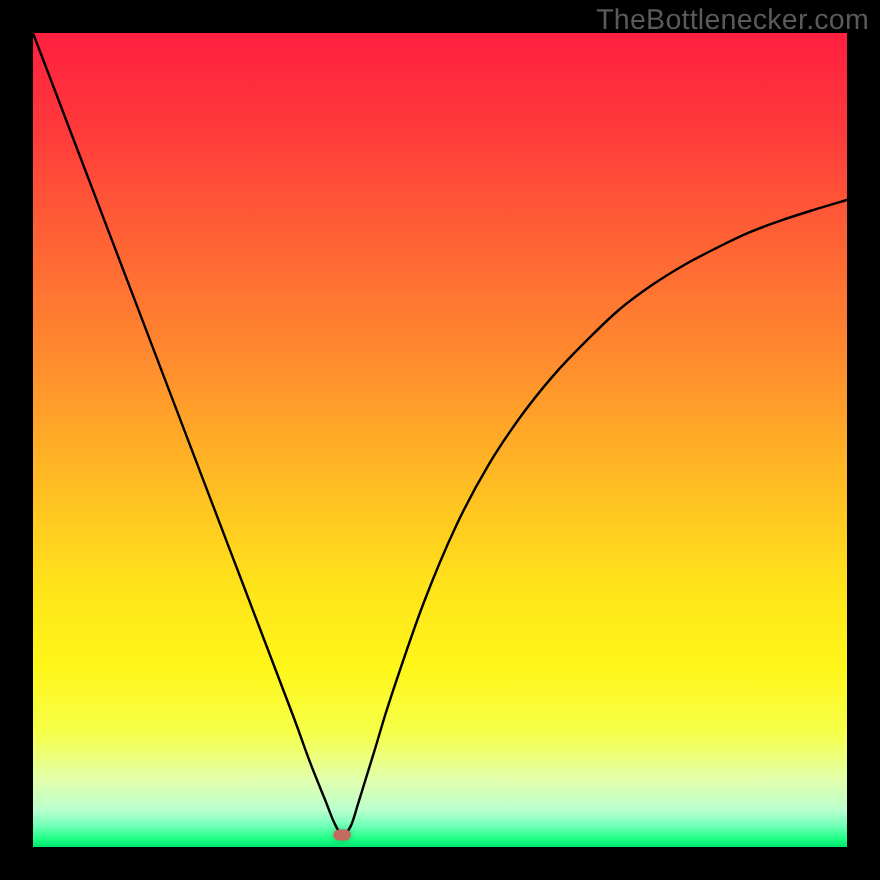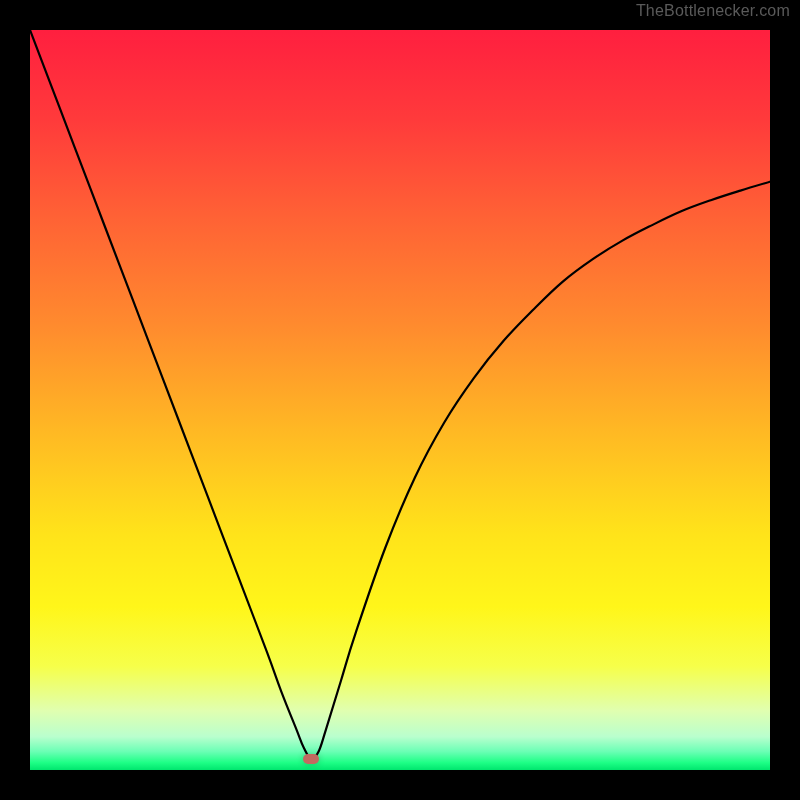--- a/index.html
+++ b/index.html
@@ -15,21 +15,21 @@
     position: relative;
     width: 800px;
     height: 800px;
     background: #000;
   }
   .watermark {
     position: absolute;
     top: 2px;
     right: 10px;
     color: #5a5a5a;
-    font-size: 16px;
+    font-size: 26px;
     font-weight: 500;
     letter-spacing: 0.2px;
     z-index: 10;
   }
   .plot {
     position: absolute;
     left: 30px;
     top: 30px;
     width: 740px;
     height: 740px;

